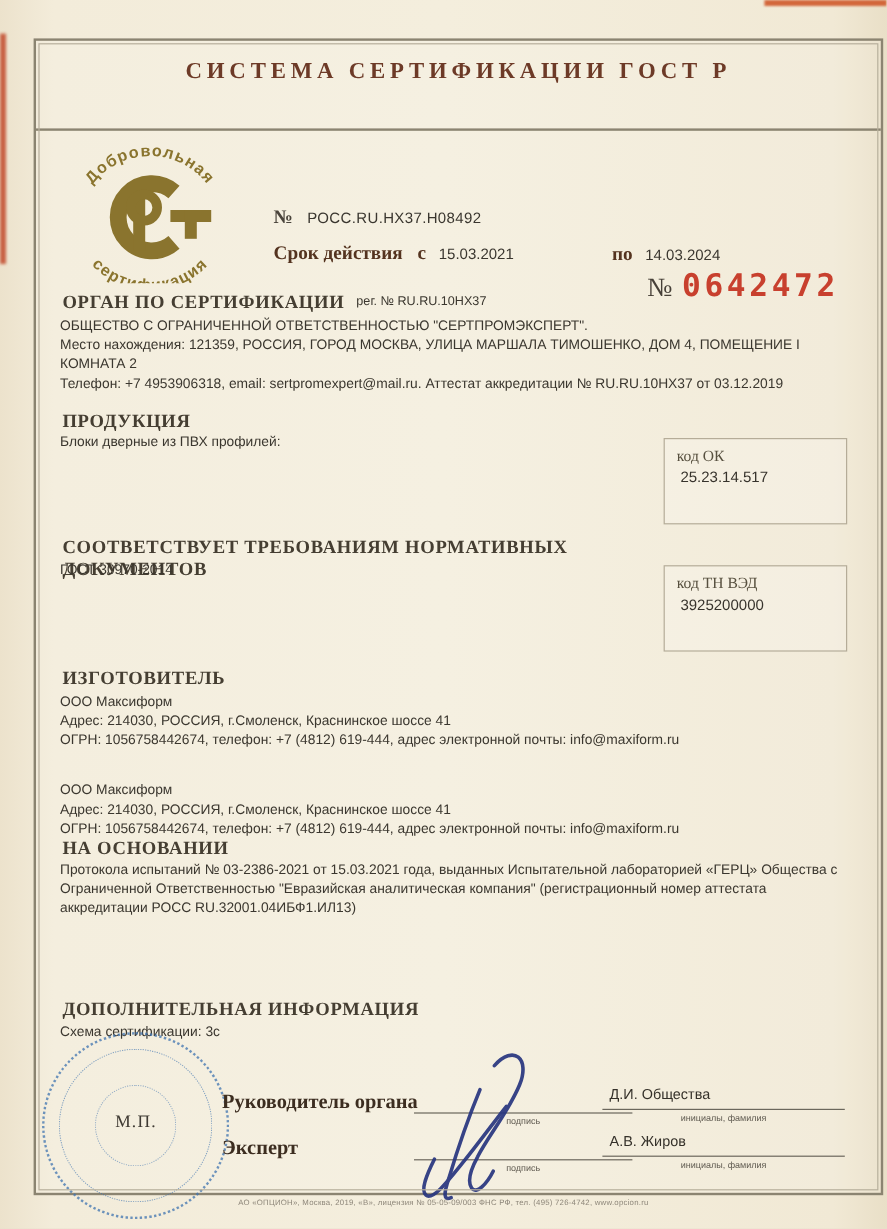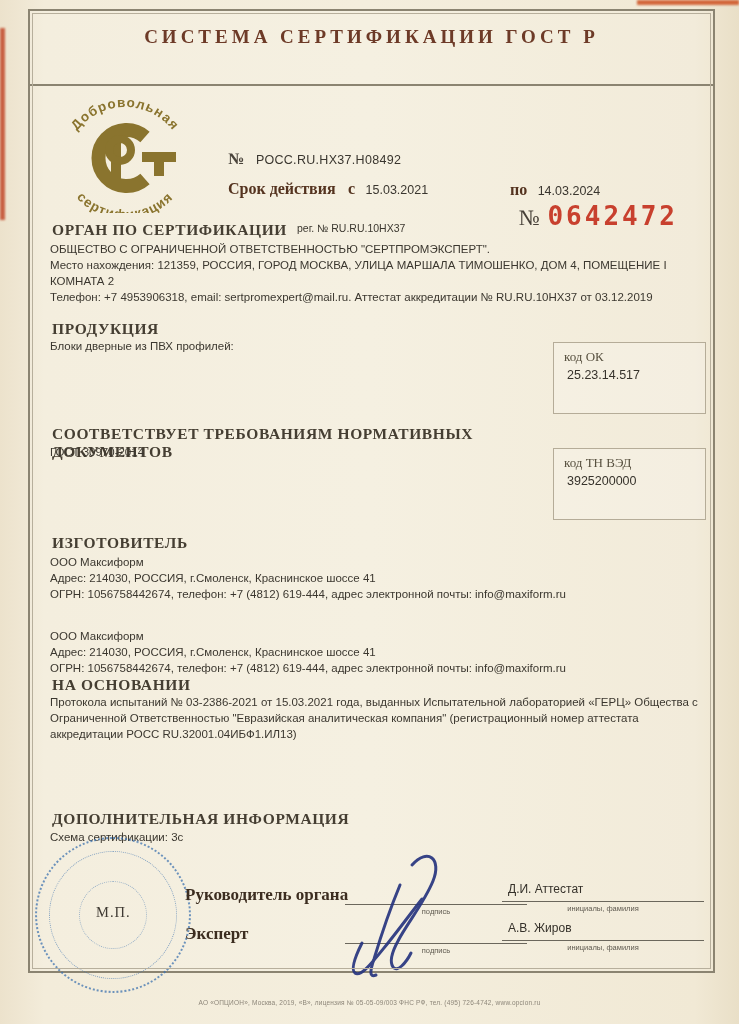--- a/index.html
+++ b/index.html
@@ -9,22 +9,22 @@
   .page{position:relative;width:739px;height:1024px;
         background:linear-gradient(90deg,#ece2cc 0%,#f3ecda 6%,#f4eedd 50%,#f1e9d5 94%,#e9dfc7 100%);
         overflow:hidden;}
   
   .artifact-left{position:absolute;left:0;top:28px;width:5px;height:192px;
         background:#c24a2c;filter:blur(1.2px);opacity:.85;}
   .artifact-top{position:absolute;right:0;top:0;width:102px;height:5px;
         background:#d05a2c;filter:blur(1px);opacity:.9;}
 
   
-  .frame{position:absolute;left:28px;top:9px;width:683px;height:960px;
-         border:2px solid #8b8471;background:rgba(255,255,255,.12);}
+  .frame{position:absolute;left:28px;top:32px;width:683px;height:960px;
+         border:2px solid #8b8471;background:rgba(255,255,255,.12);padding-left:21px;}
   .frame::after{content:"";position:absolute;inset:2px;border:1px solid #b7af9c;pointer-events:none;}
 
   .hline1{position:absolute;top:15px;left:0;width:100%;text-align:center;
           font-family:"Liberation Serif",serif;font-weight:bold;font-size:19px;
           letter-spacing:4px;color:#6d3a27;}
   .hline2{position:absolute;top:44px;left:0;width:100%;text-align:center;
           font-family:"Liberation Serif",serif;font-weight:bold;font-size:14.5px;
           letter-spacing:.5px;color:#774629;}
   .header-sep{position:absolute;top:73px;left:0;width:100%;border-top:2px solid #8b8471;}
 
@@ -216,21 +216,21 @@
 
     <div class="sec-h" id="add-h">ДОПОЛНИТЕЛЬНАЯ ИНФОРМАЦИЯ</div>
     <div class="body-txt" id="add-body">Схема сертификации: 3с</div>
 
     <div class="stamp"></div>
     <div class="mp">М.П.</div>
 
     <div class="sig-label" id="row1-label">Руководитель органа</div>
     <div class="sig-line" id="row1-sign-line"></div>
     <div class="sig-caption" id="row1-sign-cap">подпись</div>
-    <div class="sig-name" id="row1-name">Д.И. Аттестат</div>
+    <div class="sig-name" id="row1-name">Д.И. Общества</div>
     <div class="sig-line" id="row1-name-line"></div>
     <div class="sig-caption" id="row1-name-cap">инициалы, фамилия</div>
 
     <div class="sig-label" id="row2-label">Эксперт</div>
     <div class="sig-line" id="row2-sign-line"></div>
     <div class="sig-caption" id="row2-sign-cap">подпись</div>
     <div class="sig-name" id="row2-name">А.В. Жиров</div>
     <div class="sig-line" id="row2-name-line"></div>
     <div class="sig-caption" id="row2-name-cap">инициалы, фамилия</div>
 

